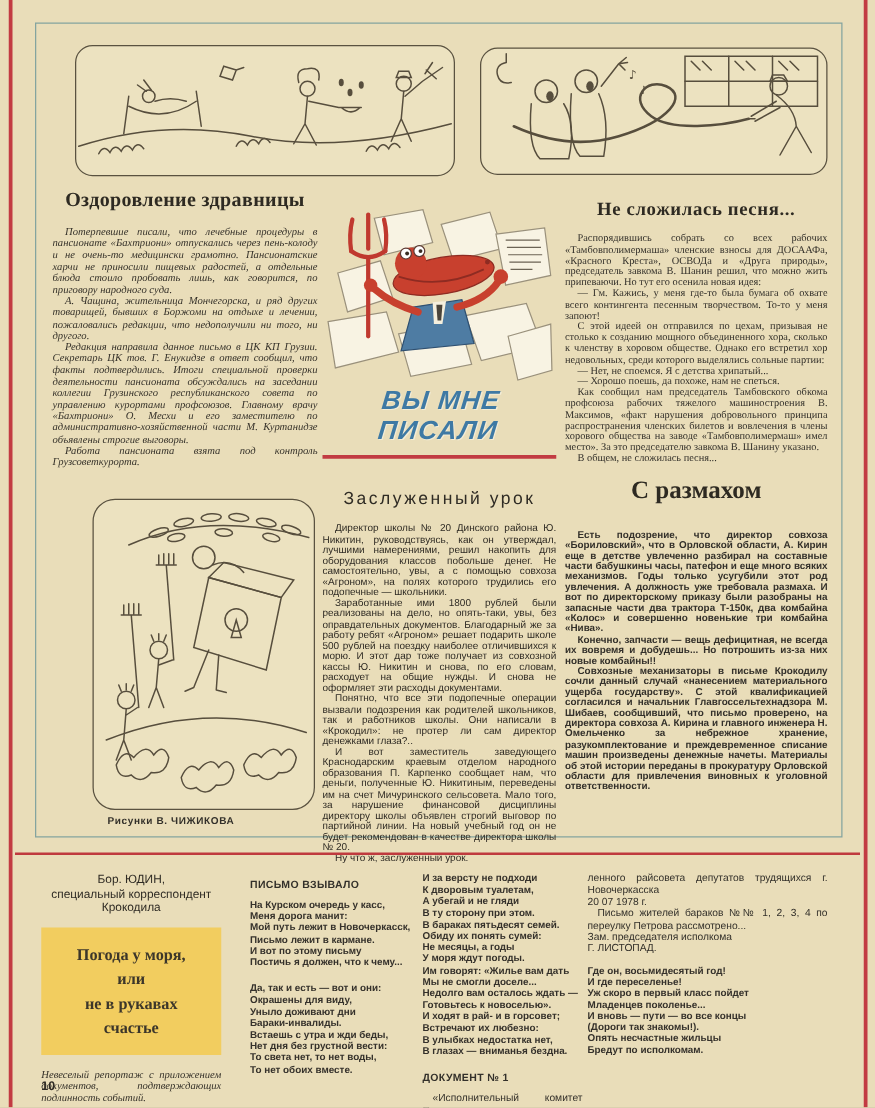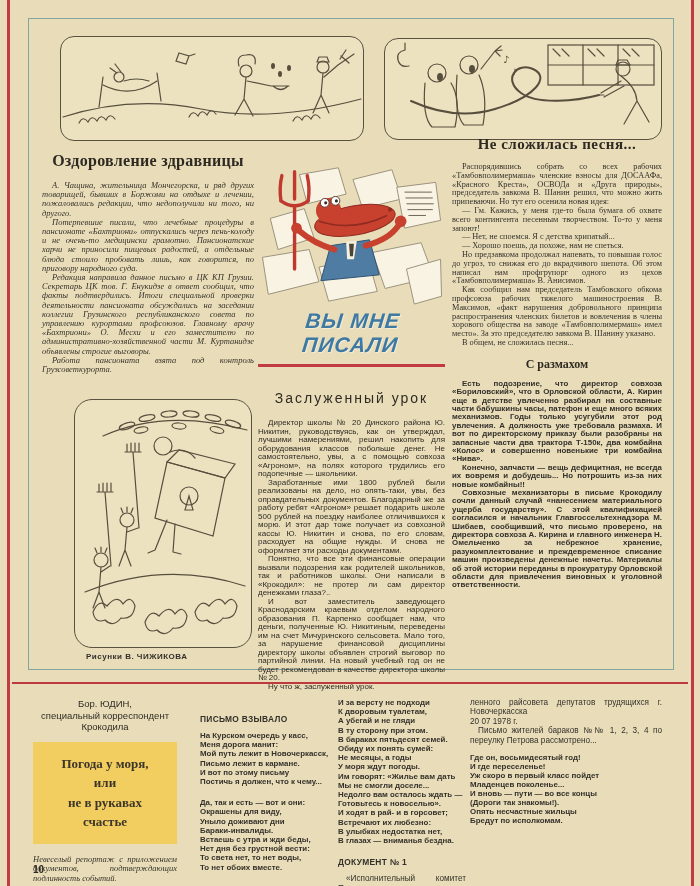--- a/index.html
+++ b/index.html
@@ -29,45 +29,45 @@
   .croc-wrap{width:187px;height:146px;}
   .croc-wrap svg{display:block;width:100%;height:100%;}
   .logo{text-align:center;font:bold italic 21px "Liberation Sans",sans-serif;color:#3e79a4;
         letter-spacing:1px;transform:skewX(-6deg);text-shadow:1px 1px 0 #f3ecd6;margin-top:3px;}
   .red-rule{height:3px;background:#c23b42;margin:7px 0 0;}
   .h-sans{font:14px "Liberation Sans",sans-serif;font-weight:normal;letter-spacing:2px;
           text-align:center;color:#2f2b24;margin:23px 0 13px;}
   .art-mid p{font:8px/8.5px "Liberation Sans",sans-serif;text-align:justify;text-indent:10px;
              margin:0;color:#2e2a23;}
 
-  .col-right{left:452px;top:136px;width:210px;}
+  .col-right{left:452px;top:160px;width:210px;}
   .t-song{font-size:15px;margin:0 0 10px;letter-spacing:.5px;}
   .art-song p{font:8.3px/8.8px "Liberation Serif",serif;text-align:justify;text-indent:10px;
               margin:0;color:#33302a;}
-  .t-scale{font-size:12px;margin:9px 0 8px;}
+  .t-scale{font-size:20px;margin:9px 0 20px;}
   .art-scale p{font:bold 7.9px/8.4px "Liberation Sans",sans-serif;text-align:justify;
                text-indent:10px;margin:0;color:#33302a;}
 
   .divider{position:absolute;left:12px;top:682px;width:676px;height:2px;background:#bf3a3e;}
 
   .bcol{position:absolute;top:698px;}
   .bcol1{left:33px;width:144px;}
   .byline{text-align:center;font:9.5px/11.5px "Liberation Sans",sans-serif;white-space:pre-line;
           color:#2f2b24;}
   .feature-box{margin-top:9px;background:#f2cd5f;padding:12px 20px;text-align:center;}
   .feature-title{font:bold 13px/1.5 "Liberation Serif",serif;white-space:pre-line;color:#3c362a;}
   .lede{margin-top:11px;font:italic 8.5px/9.6px "Liberation Serif",serif;text-align:justify;
         color:#36322a;}
   .pagenum{position:absolute;left:33px;top:864px;font:bold 10px "Liberation Sans",sans-serif;
            color:#2f2b24;}
 
   .bcol2{left:200px;width:140px;}
   .bcol3{left:338px;width:128px;}
   .bcol4{left:470px;width:192px;}
-  .poem-h{font:bold 8.4px "Liberation Sans",sans-serif;color:#33302a;margin:16px 0 7px;
+  .poem-h{font:bold 8.4px "Liberation Sans",sans-serif;color:#33302a;margin:4px 0 7px;
           letter-spacing:.3px;}
   .poem{font:bold 7.9px/9.2px "Liberation Sans",sans-serif;white-space:pre-line;color:#35312b;
         margin:0 0 12px;}
   .doc-h{margin:4px 0 7px;}
   .doc{font:8.2px/9.4px "Liberation Sans",sans-serif;color:#33302a;}
   .doc p{margin:0;text-align:justify;}
   .doc .indent{text-indent:8px;}
   .date{text-align:right;margin:1px 0;}
   .sig{text-align:right;white-space:pre-line;margin-top:1px;}
   .poem4{margin:8px 0 0;line-height:9px;}
@@ -129,22 +129,22 @@
       <circle class="sk" cx="238" cy="30" r="7"></circle>
       <path class="sk" d="M231,26 h14 l-3,-5 h-9 z"></path>
       <path class="sk" d="M236,37 Q251,48 252,62 M252,62 L239,85 M252,62 L264,83"></path>
       <path class="sk" d="M236,42 L216,54 M239,47 L219,58 M214,56 L219,56"></path>
     </svg>
   </div>
 
   <section class="col col-left">
     <h1 class="h-serif t-left">Оздоровление здравницы</h1>
     <div class="art-left">
+      <p>Потерпевшие писали, что лечебные процедуры в пансионате «Бахтриони» отпускались через пень-колоду и не очень-то медицински грамотно. Пансионатские харчи не приносили пищевых радостей, а отдельные блюда стоило пробовать лишь, как говорится, по приговору народного суда.</p>
       <p>А. Чащина, жительница Мончегорска, и ряд других товарищей, бывших в Боржоми на отдыхе и лечении, пожаловались редакции, что недополучили ни того, ни другого.</p>
-      <p>Потерпевшие писали, что лечебные процедуры в пансионате «Бахтриони» отпускались через пень-колоду и не очень-то медицински грамотно. Пансионатские харчи не приносили пищевых радостей, а отдельные блюда стоило пробовать лишь, как говорится, по приговору народного суда.</p>
       <p>Редакция направила данное письмо в ЦК КП Грузии. Секретарь ЦК тов. Г. Енукидзе в ответ сообщил, что факты подтвердились. Итоги специальной проверки деятельности пансионата обсуждались на заседании коллегии Грузинского республиканского совета по управлению курортами профсоюзов. Главному врачу «Бахтриони» О. Месхи и его заместителю по административно-хозяйственной части М. Куртанидзе объявлены строгие выговоры.</p>
       <p>Работа пансионата взята под контроль Грузсоветкурорта.</p>
     </div>
   </section>
 
   <div class="cartoon box3">
     <svg viewBox="0 0 176 247">
       <path class="sk" d="M28,36 Q90,8 172,30"></path>
       <ellipse class="sk" cx="52" cy="26" rx="8" ry="3" transform="rotate(-18 52 26)"></ellipse>
       <ellipse class="sk" cx="72" cy="18" rx="8" ry="3" transform="rotate(-12 72 18)"></ellipse>
@@ -219,34 +219,34 @@
           <circle cx="133" cy="51" r="2" fill="#8e2b22"></circle>
         </g>
       </svg>
     </div>
     <div class="logo">ВЫ МНЕ ПИСАЛИ</div>
     <div class="red-rule"></div>
     <h2 class="h-sans">Заслуженный урок</h2>
     <div class="art-mid">
       <p>Директор школы № 20 Динского района Ю. Никитин, руководствуясь, как он утверждал, лучшими намерениями, решил накопить для оборудования классов побольше денег. Не самостоятельно, увы, а с помощью совхоза «Агроном», на полях которого трудились его подопечные — школьники.</p>
       <p>Заработанные ими 1800 рублей были реализованы на дело, но опять-таки, увы, без оправдательных документов. Благодарный же за работу ребят «Агроном» решает подарить школе 500 рублей на поездку наиболее отличившихся к морю. И этот дар тоже получает из совхозной кассы Ю. Никитин и снова, по его словам, расходует на общие нужды. И снова не оформляет эти расходы документами.</p>
-      <p>Понятно, что все эти финансовые операции вызвали подозрения как родителей школьников, так и работников школы. Они написали в «Крокодил»: не протер ли сам директор денежками глаза?..</p>
+      <p>Понятно, что все эти подопечные операции вызвали подозрения как родителей школьников, так и работников школы. Они написали в «Крокодил»: не протер ли сам директор денежками глаза?..</p>
       <p>И вот заместитель заведующего Краснодарским краевым отделом народного образования П. Карпенко сообщает нам, что деньги, полученные Ю. Никитиным, переведены им на счет Мичуринского сельсовета. Мало того, за нарушение финансовой дисциплины директору школы объявлен строгий выговор по партийной линии. На новый учебный год он не будет рекомендован в качестве директора школы № 20.</p>
       <p>Ну что ж, заслуженный урок.</p>
     </div>
   </section>
 
   <section class="col col-right">
     <h1 class="h-serif t-song">Не сложилась песня...</h1>
     <div class="art-song">
       <p>Распорядившись собрать со всех рабочих «Тамбовполимермаша» членские взносы для ДОСААФа, «Красного Креста», ОСВОДа и «Друга природы», председатель завкома В. Шанин решил, что можно жить припеваючи. Но тут его осенила новая идея:</p>
       <p>— Гм. Кажись, у меня где-то была бумага об охвате всего контингента песенным творчеством. То-то у меня запоют!</p>
+      <p>С этой идеей он отправился по цехам, призывая не столько к созданию мощного объединенного хора, сколько к членству в хоровом обществе. Однако его встретил хор недовольных, среди которого выделялись сольные партии:</p>
       <p>— Нет, не споемся. Я с детства хрипатый...</p>
       <p>— Хорошо поешь, да похоже, нам не спеться.</p>
-      <p>Но предзавкома продолжал напевать, то повышая голос до угроз, то снижая его до вкрадчивого шепота. Об этом написал нам профгрупорг одного из цехов «Тамбовполимермаша» В. Анисимов.</p>
       <p>Как сообщил нам председатель Тамбовского обкома профсоюза рабочих тяжелого машиностроения В. Максимов, «факт нарушения добровольного принципа распространения членских билетов и вовлечения в члены хорового общества на заводе «Тамбовполимермаш» имел место». За это председателю завкома В. Шанину указано.</p>
       <p>В общем, не сложилась песня...</p>
     </div>
     <h1 class="h-serif t-scale">С размахом</h1>
     <div class="art-scale">
       <p>Есть подозрение, что директор совхоза «Бориловский», что в Орловской области, А. Кирин еще в детстве увлеченно разбирал на составные части бабушкины часы, патефон и еще много всяких механизмов. Годы только усугубили этот род увлечения. А должность уже требовала размаха. И вот по директорскому приказу были разобраны на запасные части два трактора Т-150к, два комбайна «Колос» и совершенно новенькие три комбайна «Нива».</p>
       <p>Конечно, запчасти — вещь дефицитная, не всегда их вовремя и добудешь... Но потрошить из-за них новые комбайны!!</p>
       <p>Совхозные механизаторы в письме Крокодилу сочли данный случай «нанесением материального ущерба государству». С этой квалификацией согласился и начальник Главгоссельтехнадзора М. Шибаев, сообщивший, что письмо проверено, на директора совхоза А. Кирина и главного инженера Н. Омельченко за небрежное хранение, разукомплектование и преждевременное списание машин произведены денежные начеты. Материалы об этой истории переданы в прокуратуру Орловской области для привлечения виновных к уголовной ответственности.</p>
     </div>
   </section>
@@ -304,20 +304,22 @@
     <div class="doc">
       <p class="indent">«Исполнительный комитет Промыш-</p>
     </div>
   </div>
 
   <div class="bcol bcol4">
     <div class="doc">
       <p>ленного райсовета депутатов трудящихся г. Новочеркасска</p>
       <p class="date">20 07 1978 г.</p>
       <p class="indent">Письмо жителей бараков №№ 1, 2, 3, 4 по переулку Петрова рассмотрено...</p>
+      <p class="sig">Зам. председателя исполкома
+Г. ЛИСТОПАД.</p>
     </div>
     <div class="poem poem4">Где он, восьмидесятый год!
 И где переселенье!
 Уж скоро в первый класс пойдет
 Младенцев поколенье...
 И вновь — пути — во все концы
 (Дороги так знакомы!).
 Опять несчастные жильцы
 Бредут по исполкомам.</div>
   </div>

